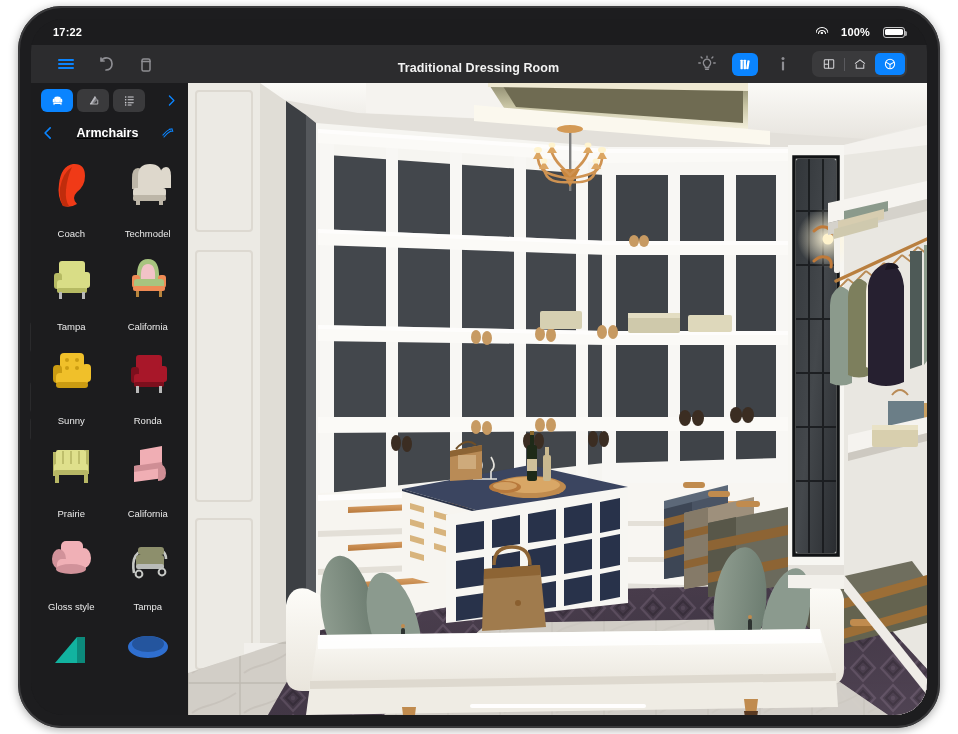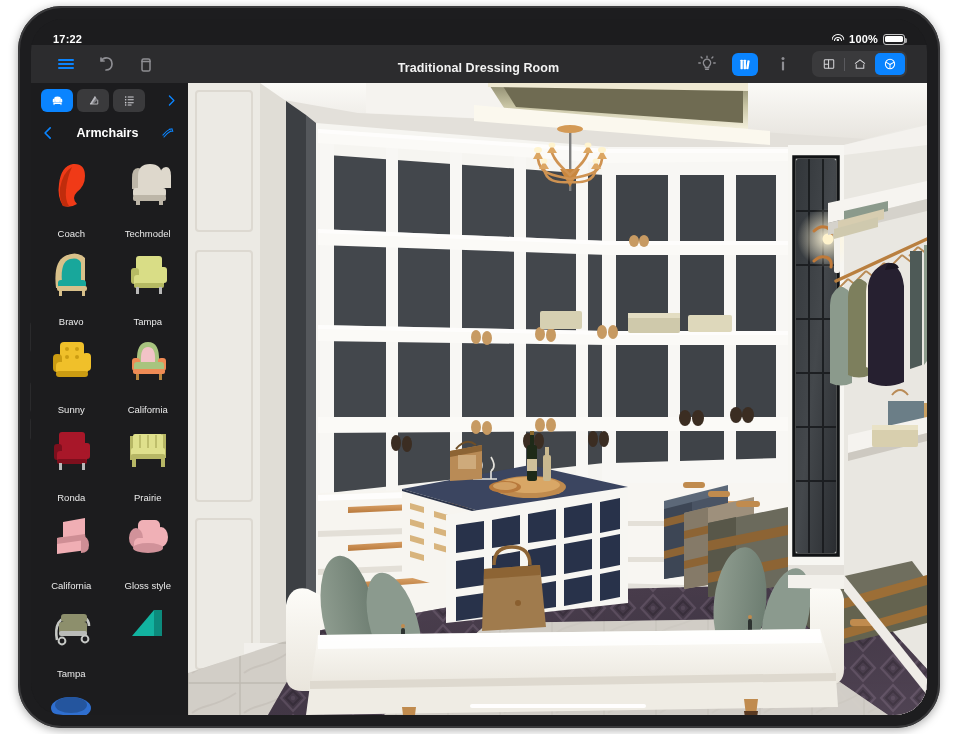--- a/index.html
+++ b/index.html
@@ -33,28 +33,28 @@
   
   .side-btn{ position:absolute; background:#2a2a2c; border-radius:3px; }
   #volume-up-button{ left:12px; top:316px; width:5px; height:30px; }
   #volume-down-button{ left:12px; top:376px; width:5px; height:30px; }
   #power-button{ left:12px; top:412px; width:5px; height:22px; }
   #smart-connector{ left:13px; top:356px; width:4px; height:10px; background:#1b3a6b; border-radius:2px; }
 
   
   #status-bar{
     position:absolute; left:0; top:0; width:896px; height:26px;
-    display:flex; align-items:flex-end; justify-content:space-between;
+    display:flex; align-items:center; justify-content:space-between;
     padding:0 22px 0 22px;
     color:#fff; font-size:11px; font-weight:bold;
     letter-spacing:.2px;
     background:#1c1c1e;
     z-index:30;
   }
-  #status-right{ display:flex; align-items:center; gap:5px; }
+  #status-right{ display:flex; align-items:center; gap:13px; }
   .wifi-glyph{ display:inline-block; width:13px; height:10px; position:relative; }
   .wifi-glyph i{
     position:absolute; left:50%; transform:translateX(-50%);
     border:1.4px solid #fff; border-bottom:none;
     border-radius:50% 50% 0 0 / 100% 100% 0 0;
   }
   .wifi-glyph i:nth-child(1){ width:13px; height:6px; top:0; }
   .wifi-glyph i:nth-child(2){ width:8px;  height:4px; top:2.5px; }
   .wifi-glyph i:nth-child(3){ width:3.4px; height:2px; top:5px; background:#fff; border-radius:50%; }
   .batt{ display:inline-block; width:22px; height:11px; border:1.3px solid rgba(255,255,255,.75); border-radius:3px; position:relative; }
@@ -94,21 +94,21 @@
     width:30px; height:22px; border-radius:5px;
     display:flex; align-items:center; justify-content:center; cursor:pointer;
   }
   #view-mode-group .vm.active{ background:#0a84ff; }
   .vm-sep{ width:1px; height:13px; background:#5a5a5e; }
 
   
   #sidebar{
     position:absolute; left:0; top:64px; width:157px; bottom:0;
     background:#1c1c1e;
-    z-index:20; overflow:hidden;
+    z-index:20; overflow:hidden;text-decoration:underline;
   }
   #catalog-tabs{
     height:34px; display:flex; align-items:center; gap:4px;
     padding:0 6px 0 10px;
   }
   .cat-tab{
     width:32px; height:23px; border-radius:6px;
     background:#3a3a3c;
     display:flex; align-items:center; justify-content:center; cursor:pointer;
   }
@@ -370,76 +370,63 @@
       <rect x="13" y="39" width="33" height="6" rx="2" fill="#bdb6a8"></rect>
       <rect x="16" y="44" width="4" height="5" fill="#bdb6a8"></rect>
                 <rect x="39" y="44" width="4" height="5" fill="#bdb6a8"></rect>
               </svg>
             </div>
             <div class="cat-label">Techmodel</div>
           </div>
           <div class="cat-item">
             <div class="cat-thumb">
               <svg class="chair-svg" viewBox="0 0 56 54">
-      <path d="M13 44 q-3 -26 9 -32 q12 -6 20 2 l0 30z" fill="#d8c08a"></path>
-      <path d="M19 38 q-2 -20 8 -23 q9 -2 11 4 l0 19z" fill="#18a79b"></path>
-      <rect x="15" y="36" width="28" height="8" rx="3" fill="#18a79b"></rect>
-      <rect x="14" y="42" width="30" height="5" rx="2" fill="#d8c08a"></rect>
-      <rect x="16" y="46" width="3" height="6" fill="#d8c08a"></rect>
-                <rect x="39" y="46" width="3" height="6" fill="#d8c08a"></rect>
-              </svg>
-            </div>
-            <div class="cat-label">Bravo</div>
-          </div>
-          <div class="cat-item">
-            <div class="cat-thumb">
-              <svg class="chair-svg" viewBox="0 0 56 54">
       <rect x="16" y="12" width="26" height="22" rx="3" fill="#d9dd86"></rect>
       <rect x="11" y="24" width="8" height="16" rx="3" fill="#b6ba63"></rect>
       <rect x="39" y="23" width="8" height="16" rx="3" fill="#d9dd86"></rect>
       <rect x="14" y="31" width="30" height="11" rx="3" fill="#d9dd86"></rect>
       <rect x="14" y="39" width="30" height="5" rx="2" fill="#b6ba63"></rect>
       <rect x="16" y="43" width="3" height="7" fill="#b9b9b9"></rect>
                 <rect x="39" y="43" width="3" height="7" fill="#b9b9b9"></rect>
               </svg>
             </div>
             <div class="cat-label">Tampa</div>
+          </div>
+          <div class="cat-item">
+            <div class="cat-thumb">
+              <svg class="chair-svg" viewBox="0 0 56 54">
+      <path d="M17 30 q-1 -20 11 -20 q12 0 11 20z" fill="#a8c47f"></path>
+      <path d="M21 30 q-1 -15 7 -15 q8 0 7 15z" fill="#f2c3c7"></path>
+      <rect x="12" y="26" width="8" height="13" rx="3" fill="#ef8b55"></rect>
+      <rect x="38" y="26" width="8" height="13" rx="3" fill="#ef8b55"></rect>
+      <rect x="14" y="30" width="30" height="10" rx="3" fill="#a8c47f"></rect>
+      <rect x="13" y="37" width="32" height="5" rx="2" fill="#ef8b55"></rect>
+      <rect x="16" y="42" width="3" height="6" fill="#b8853d"></rect>
+                <rect x="39" y="42" width="3" height="6" fill="#b8853d"></rect>
+              </svg>
+            </div>
+            <div class="cat-label">California</div>
           </div>
           <div class="cat-item">
             <div class="cat-thumb">
               <svg class="chair-svg" viewBox="0 0 56 54">
       <rect x="17" y="10" width="24" height="22" rx="4" fill="#f0c02a"></rect>
       <g fill="#cb9c12">
                   <circle cx="24" cy="17" r="2"></circle>
                   <circle cx="34" cy="17" r="2"></circle>
                   <circle cx="24" cy="25" r="2"></circle>
                   <circle cx="34" cy="25" r="2"></circle>
                 </g>
       <rect x="10" y="22" width="9" height="18" rx="4" fill="#cb9c12"></rect>
       <rect x="39" y="21" width="9" height="18" rx="4" fill="#f0c02a"></rect>
       <rect x="13" y="30" width="32" height="12" rx="4" fill="#f0c02a"></rect>
       <rect x="13" y="39" width="32" height="6" rx="3" fill="#cb9c12"></rect>
               </svg>
             </div>
             <div class="cat-label">Sunny</div>
-          </div>
-          <div class="cat-item">
-            <div class="cat-thumb">
-              <svg class="chair-svg" viewBox="0 0 56 54">
-      <path d="M17 30 q-1 -20 11 -20 q12 0 11 20z" fill="#a8c47f"></path>
-      <path d="M21 30 q-1 -15 7 -15 q8 0 7 15z" fill="#f2c3c7"></path>
-      <rect x="12" y="26" width="8" height="13" rx="3" fill="#ef8b55"></rect>
-      <rect x="38" y="26" width="8" height="13" rx="3" fill="#ef8b55"></rect>
-      <rect x="14" y="30" width="30" height="10" rx="3" fill="#a8c47f"></rect>
-      <rect x="13" y="37" width="32" height="5" rx="2" fill="#ef8b55"></rect>
-      <rect x="16" y="42" width="3" height="6" fill="#b8853d"></rect>
-                <rect x="39" y="42" width="3" height="6" fill="#b8853d"></rect>
-              </svg>
-            </div>
-            <div class="cat-label">California</div>
           </div>
           <div class="cat-item">
             <div class="cat-thumb">
               <svg class="chair-svg" viewBox="0 0 56 54">
       <rect x="16" y="12" width="26" height="22" rx="3" fill="#a81729"></rect>
       <rect x="11" y="24" width="8" height="16" rx="3" fill="#7d0f1d"></rect>
       <rect x="39" y="23" width="8" height="16" rx="3" fill="#a81729"></rect>
       <rect x="14" y="31" width="30" height="11" rx="3" fill="#a81729"></rect>
       <rect x="14" y="39" width="30" height="5" rx="2" fill="#7d0f1d"></rect>
       <rect x="16" y="43" width="3" height="7" fill="#b9b9b9"></rect>

